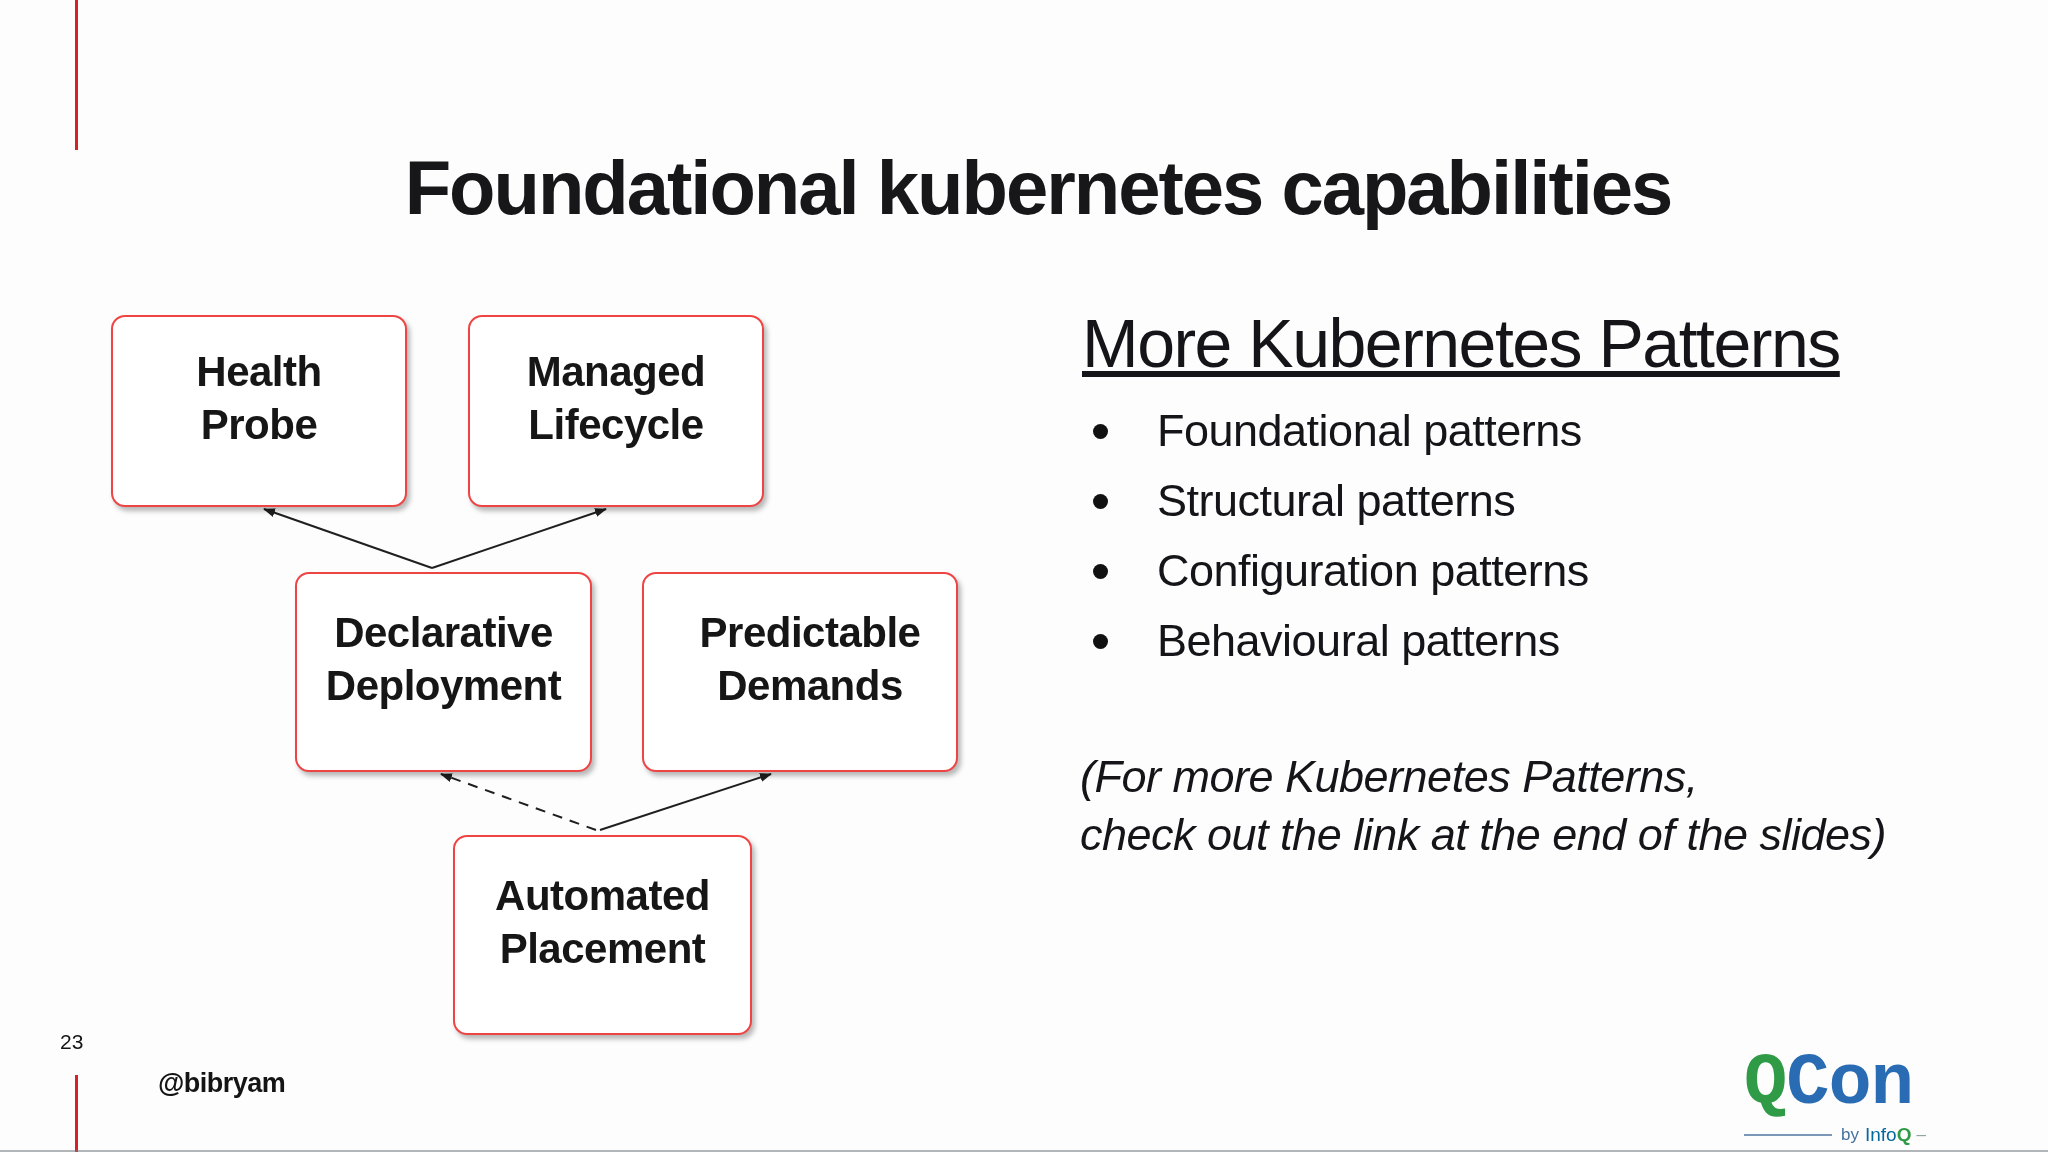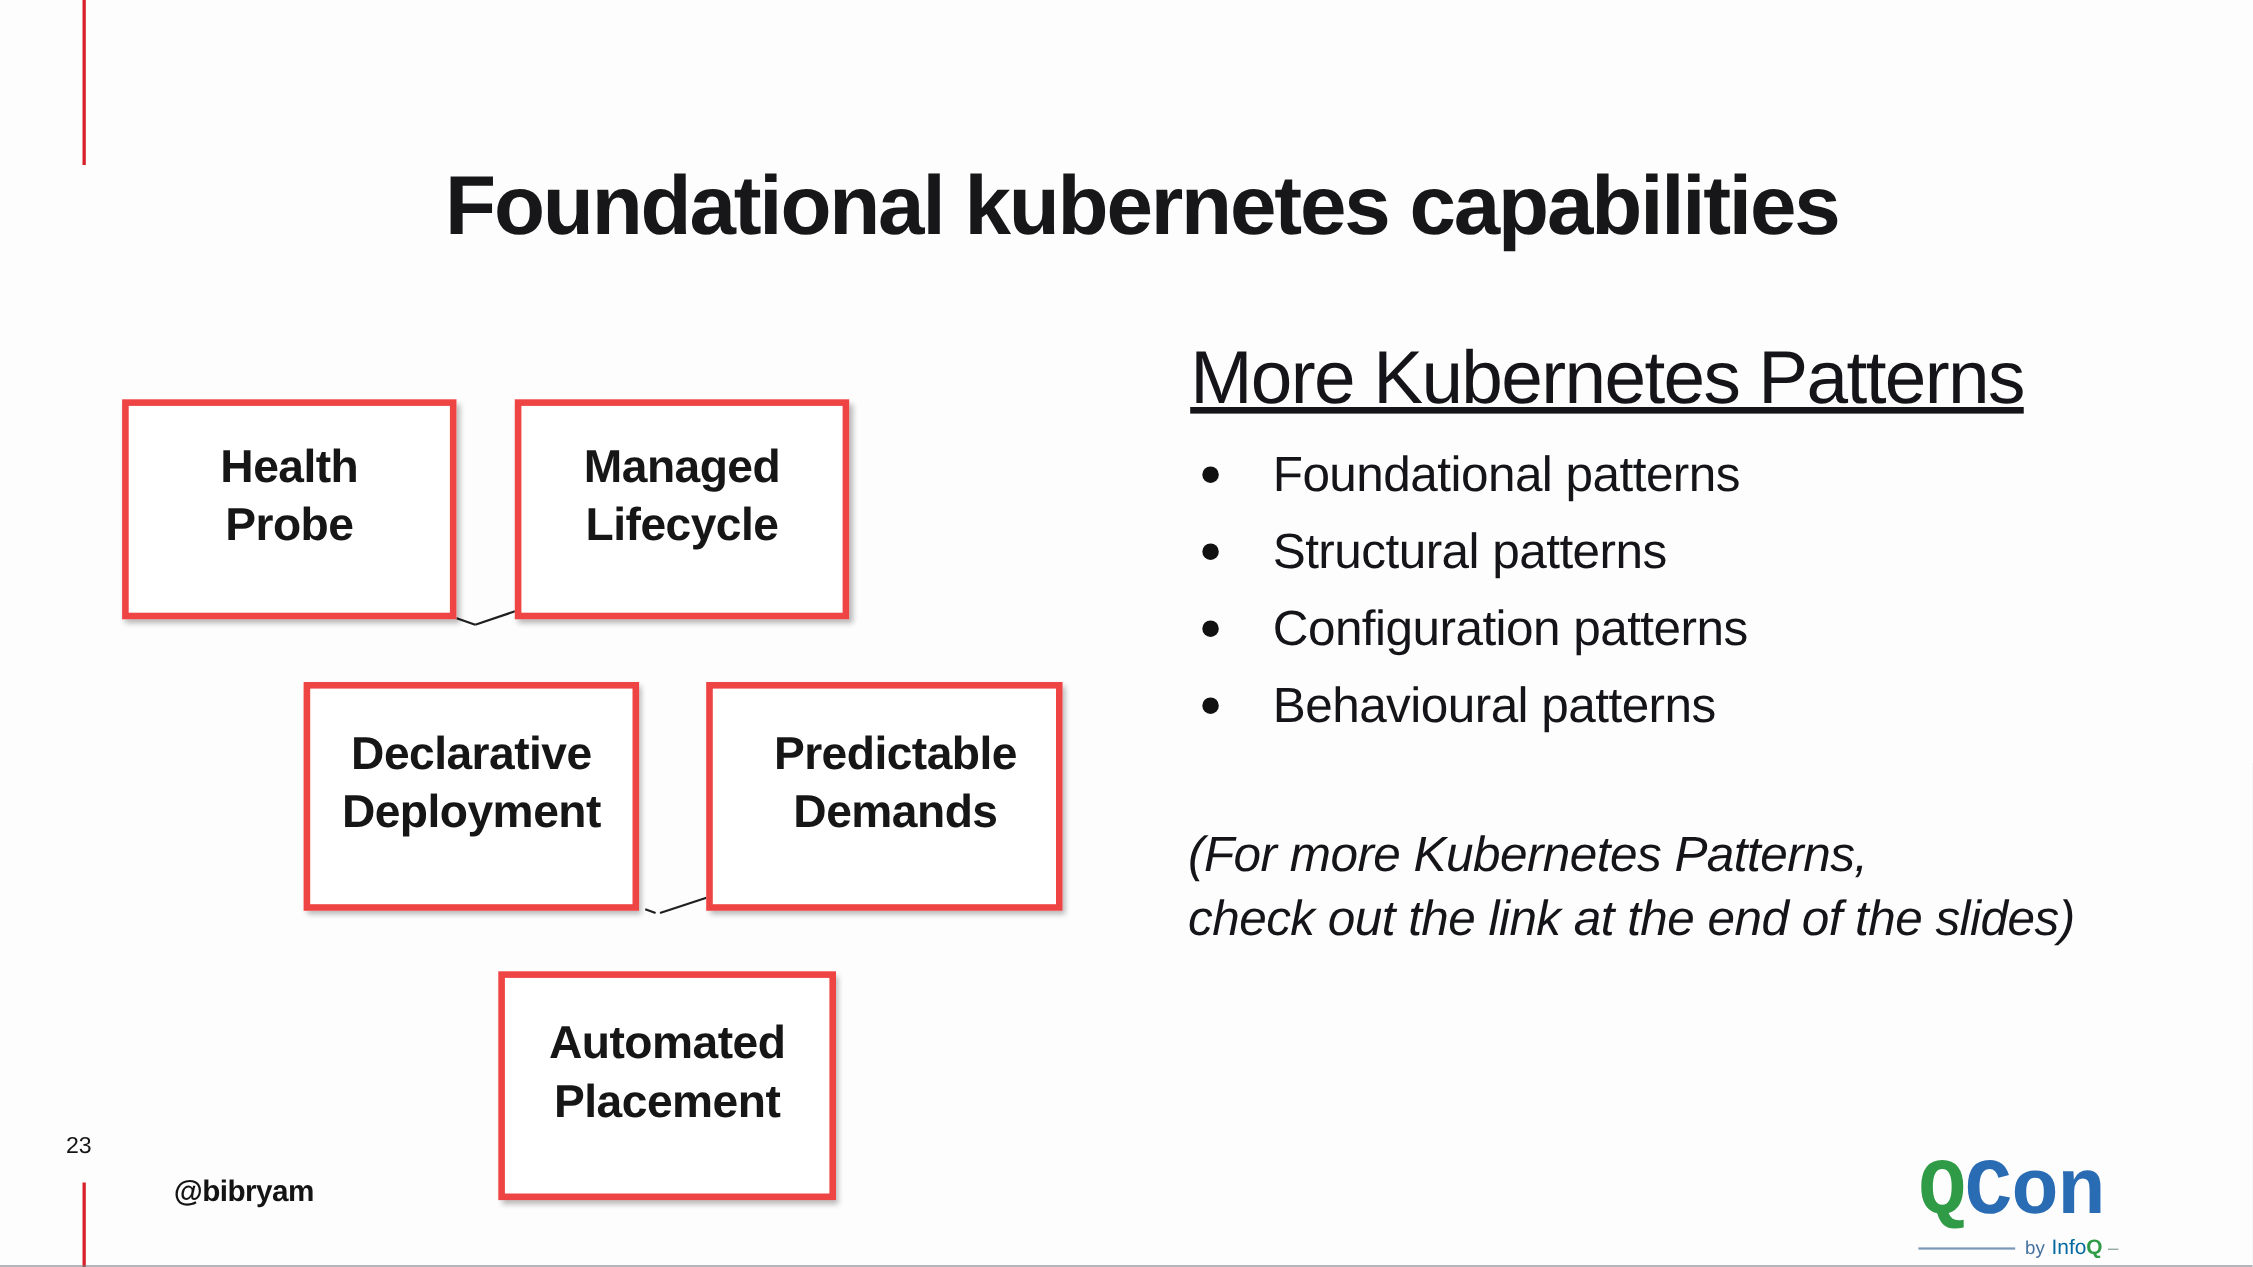--- a/index.html
+++ b/index.html
@@ -13,31 +13,31 @@
   .bottom-edge{position:absolute;left:0;right:0;bottom:0;height:2px;background:#777c80;opacity:.55;}
 
   .title{
     position:absolute;left:14px;top:92px;width:2048px;text-align:center;
     font-size:76px;font-weight:bold;letter-spacing:-2px;line-height:90px;color:#17171a;
   }
 
   .arrows{position:absolute;left:0;top:0;width:2048px;height:1152px;pointer-events:none;}
 
   .dbox{
-    position:absolute;background:#ffffff;border:6px solid #ef4444;border-radius:0;
+    position:absolute;background:#ffffff;border:2px solid #ef4444;border-radius:14px;
     box-shadow:3px 4px 5px rgba(0,0,0,.28);
-    display:flex;align-items:center;justify-content:center;text-align:center;margin-top:48px;
+    display:flex;align-items:center;justify-content:center;text-align:center;
   }
   .dbox .box-label{
     font-size:42px;font-weight:bold;line-height:53px;color:#161616;
     white-space:pre-line;padding-bottom:26px;letter-spacing:-.5px;
   }
   .dbox.health{left:111px;top:315px;width:292px;height:188px;}
   .dbox.managed{left:468px;top:315px;width:292px;height:188px;}
-  .dbox.declarative{left:276px;top:572px;width:293px;height:196px;}
+  .dbox.declarative{left:295px;top:572px;width:293px;height:196px;}
   .dbox.predictable{left:642px;top:572px;width:292px;height:196px;padding-left:20px;}
   .dbox.automated{left:453px;top:835px;width:295px;height:196px;}
 
   .panel-heading{
     position:absolute;left:1082px;top:304px;font-size:68px;font-weight:400;
     letter-spacing:-1.5px;color:#141419;white-space:nowrap;text-decoration:underline;
   }
   .bullet-list{
     position:absolute;left:1093px;top:396px;margin:0;padding:0;list-style:none;
   }

